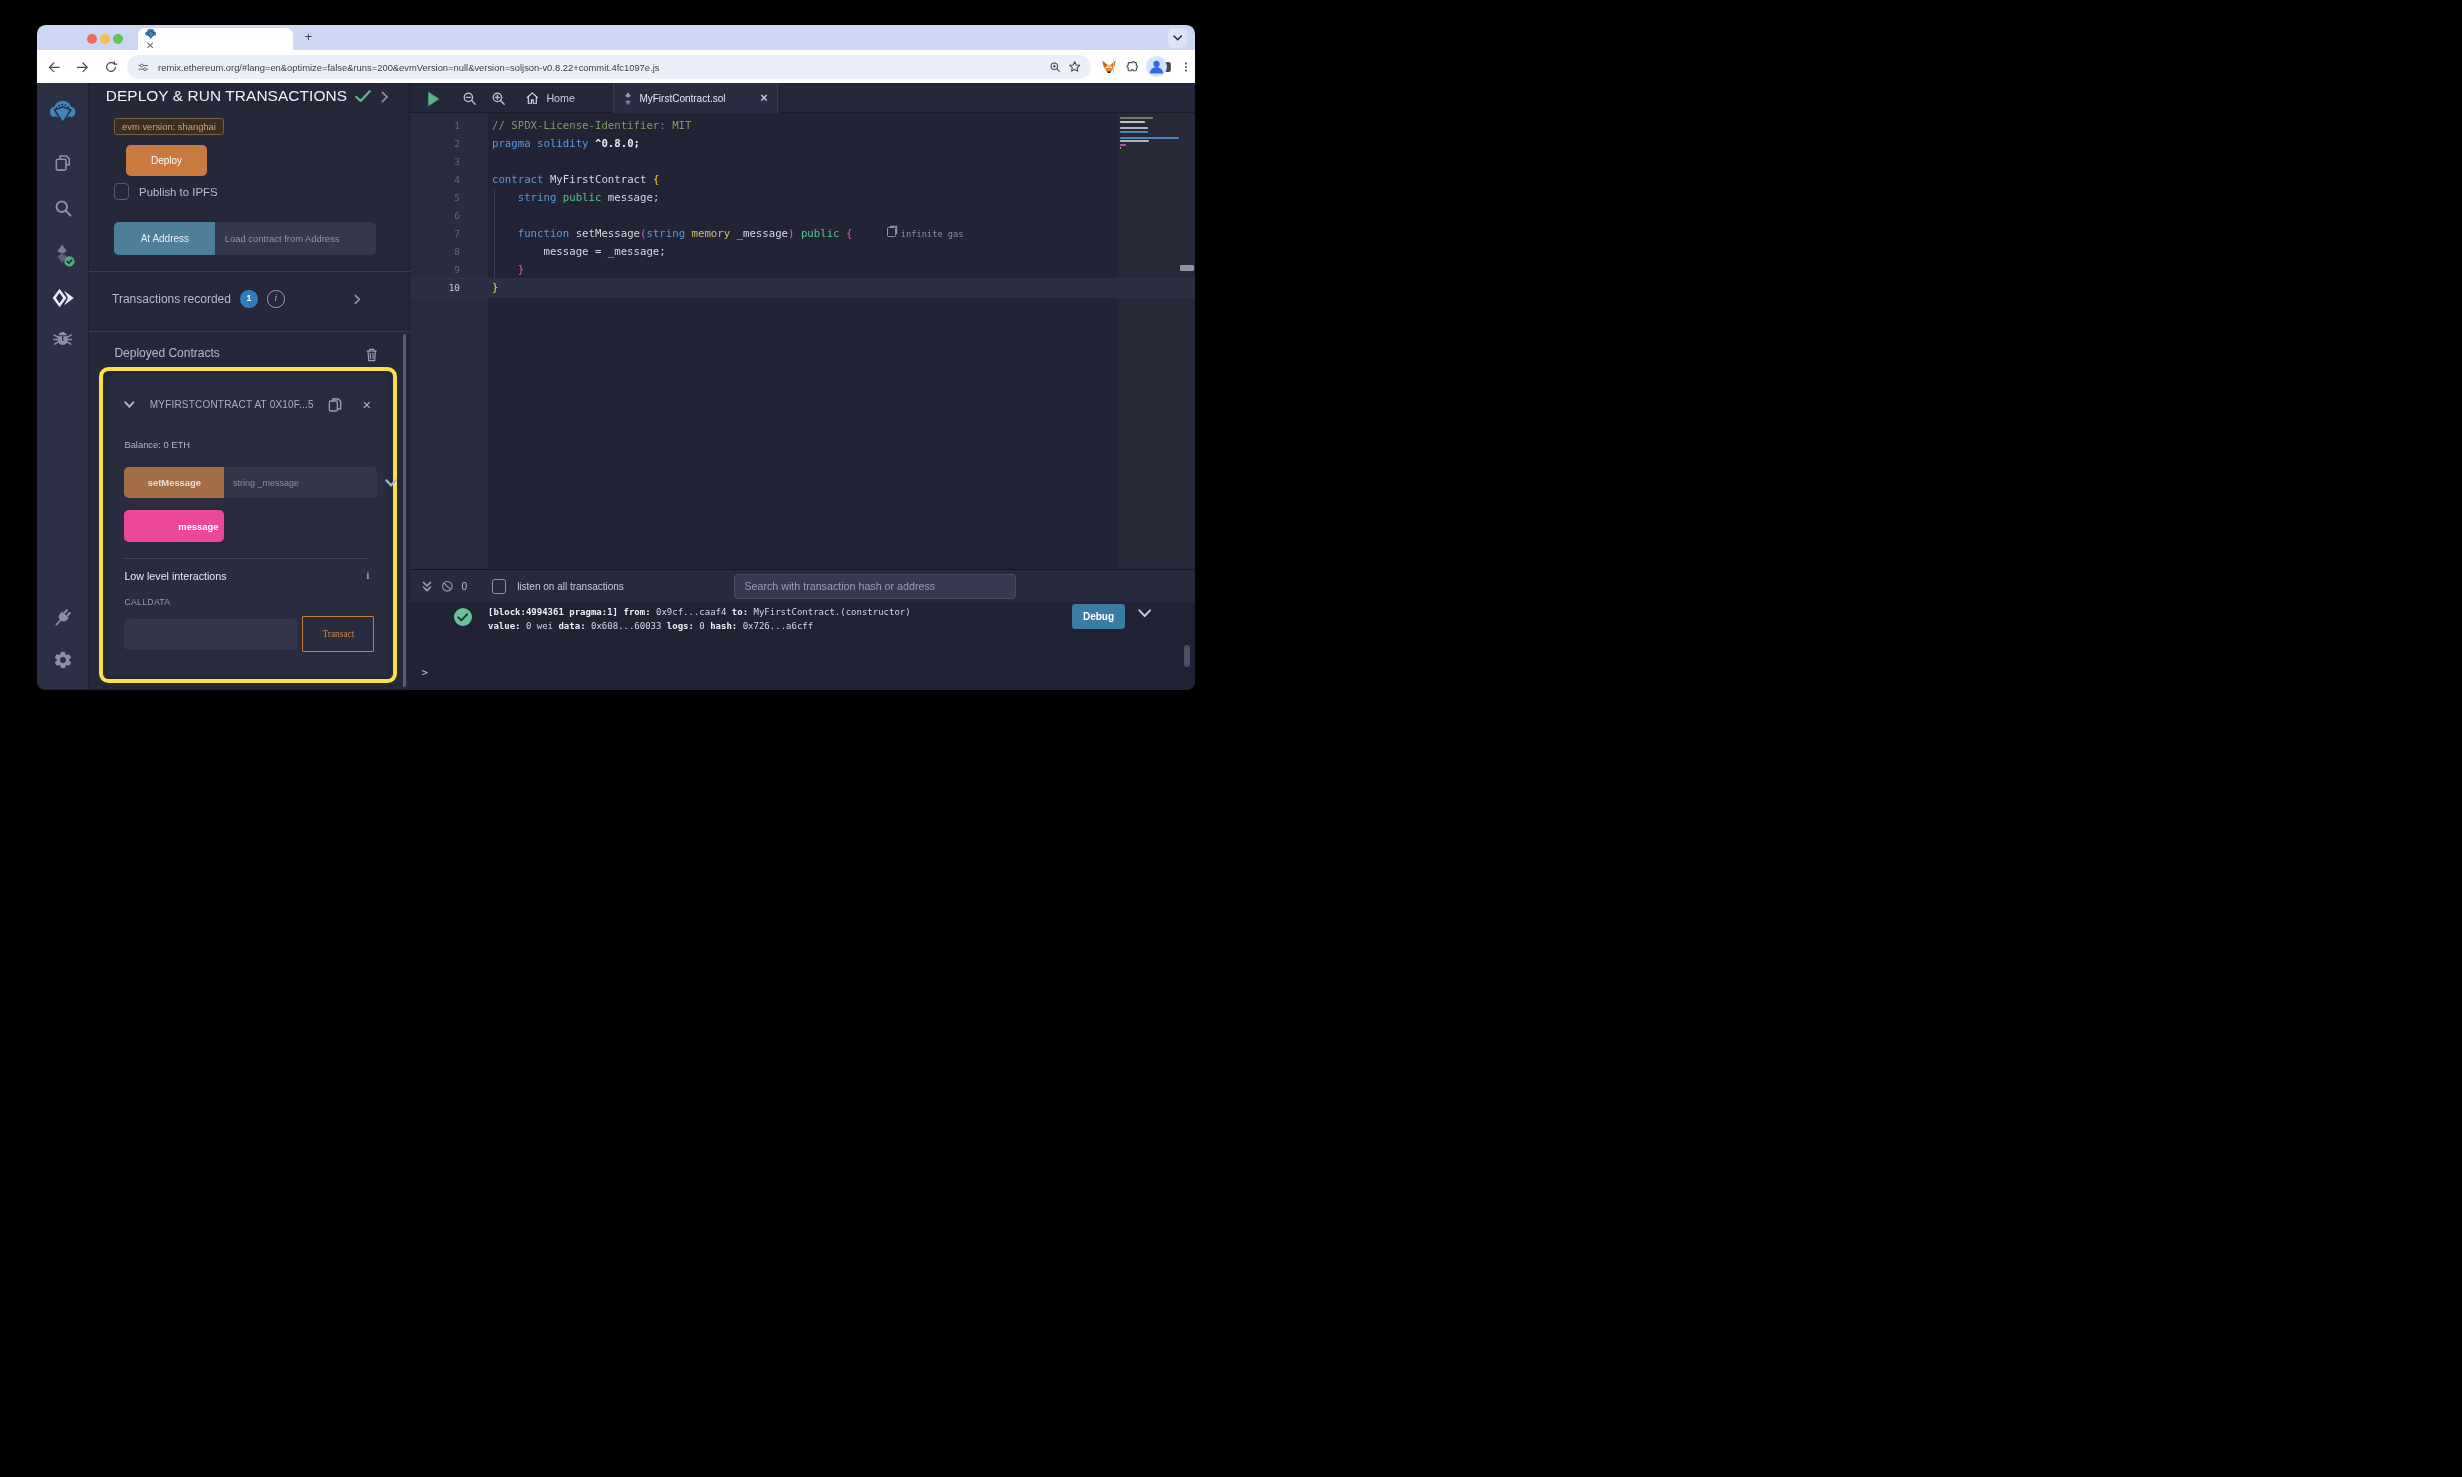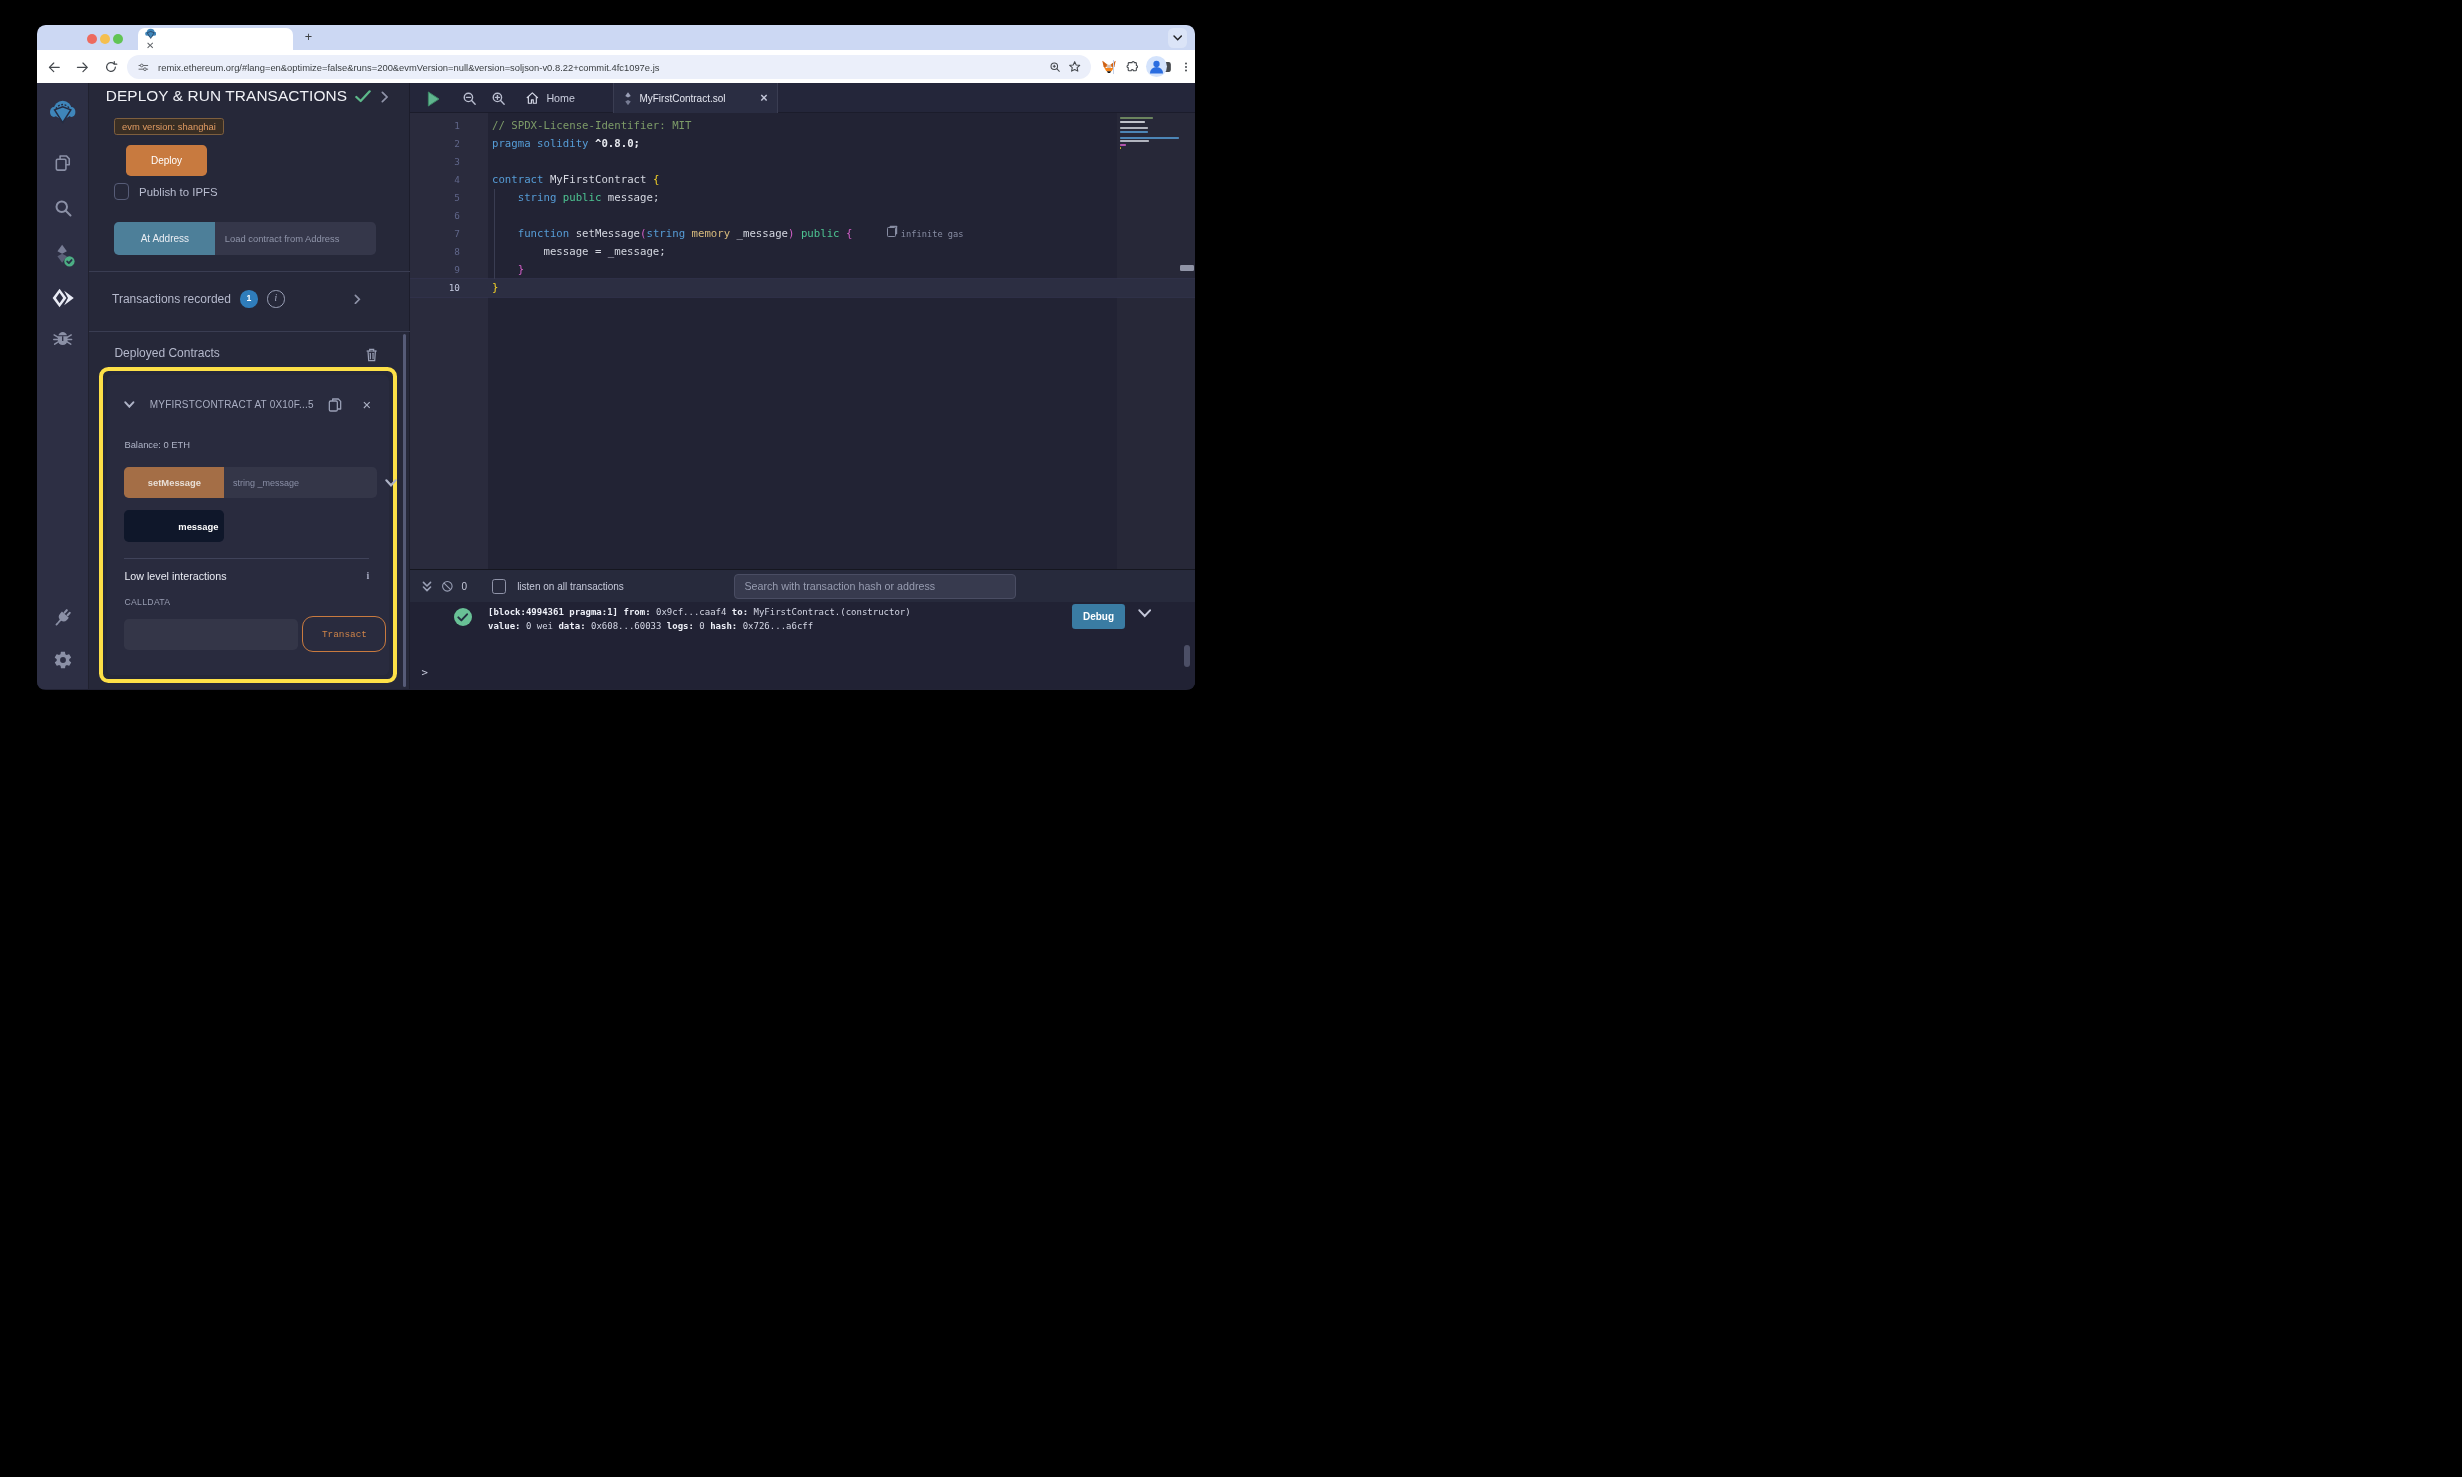--- a/index.html
+++ b/index.html
@@ -57,29 +57,29 @@
   .card { position:absolute; left:4px; top:4px; width:282px; height:300px; background:#292b3e; border-radius:5.4px; }
   .ctr-row { position:absolute; left:17.4px; top:21.4px; width:248px; display:flex; align-items:center; }
   .ctr-title { margin-left:14.7px; font-size:10px; color:#a9aec2; letter-spacing:0.2px; max-width:167px; white-space:nowrap; overflow:hidden; }
   .copyic { margin-left:14.7px; } .ctr-x { margin-left:20px; color:#aeb3c6; font-size:14.7px; }
   .balance { position:absolute; left:17.4px; top:64px; font-size:9.4px; color:#aeb3c6; }
   .fnrow { position:absolute; left:17.4px; top:92px; display:flex; align-items:center; }
   .btn-setmsg { width:100px; height:31px; background:#a46e46; border:none; border-radius:4.7px 0 0 4.7px; color:#e8dfd6; font-size:9.4px; font-weight:bold; font-family:inherit; }
   .in-setmsg { width:153px; height:31px; background:#343648; border:none; border-radius:0 4.7px 4.7px 0; font-size:9px; color:#b6bac9; padding:0 8.7px; font-family:inherit; }
   .in-setmsg::placeholder { color:#8a8fa6; }
   .fnchev { margin-left:7.4px; }
-  .btn-msg { position:absolute; left:17.4px; top:135px; width:100px; height:32px; background:#0f172a; border:none; border-radius:4.7px; color:#fff; font-size:9.4px; font-weight:bold; font-family:inherit;padding-left:48px; }
+  .btn-msg { position:absolute; left:17.4px; top:135px; width:100px; height:32px; background:#ec4899; border:none; border-radius:4.7px; color:#fff; font-size:9.4px; font-weight:bold; font-family:inherit;padding-left:48px; }
   .card-hr { position:absolute; left:17.4px; top:183px; width:245px; height:0.7px; background:#40435a; }
   .lowrow { position:absolute; left:17.4px; top:195px; width:245px; display:flex; }
   .lowttl { font-size:10.7px; color:#e9ebf3; }
   .lowinfo { margin-left:auto; color:#a9adc4; font-size:10px; font-weight:bold; font-family:"Liberation Serif", serif; }
   .calldata { position:absolute; left:17.4px; top:222px; font-size:8.7px; color:#989dB2; letter-spacing:0.3px; }
   .cdrow { position:absolute; left:17.4px; top:241px; display:flex; align-items:center; }
   .in-cd { width:174px; height:31px; background:#343648; border:none; border-radius:4.7px; font-family:inherit; }
-  .btn-transact { margin-left:4px; width:84px; height:36px; background:transparent; border:0.7px solid #c87a3f; border-radius:11px; color:#cf8449; font-size:9.4px; font-family:Liberation Mono, monospace; }
+  .btn-transact { margin-left:4px; width:72px; height:36px; background:transparent; border:0.7px solid #c87a3f; border-radius:1px; color:#cf8449; font-size:9.4px; font-family:Liberation Serif, serif; }
   .sp-scroll { position:absolute; left:314px; top:251px; width:3.3px; height:353px; background:#565b77; border-radius:2px; }
 
   
   .editorcol { position:relative; flex:1; display:flex; flex-direction:column; background:#222334; }
   .edtabs { position:relative; height:30px; background:#24263a; border-bottom:0.7px solid #1b1c2b; flex:none; }
   .edic { position:absolute; top:5.4px; width:20px; height:20px; display:flex; align-items:center; justify-content:center; }
   .hometab { position:absolute; left:107px; top:0; height:30px; display:flex; align-items:center; gap:6.7px; padding:0 8px; color:#c9cddd; font-size:10.7px; }
   .activetab { position:absolute; left:203px; top:0; width:165px; height:30px; background:#2a2d42; border-left:0.7px solid #3a3d52; border-right:0.7px solid #3a3d52; display:flex; align-items:center; padding:0 9.4px; gap:6px; }
   .activetab .t { font-size:10px; color:#e4e6f0; flex:1; white-space:nowrap; } .activetab .x { color:#c3c6d8; font-size:12.7px; font-weight:bold; }
 

